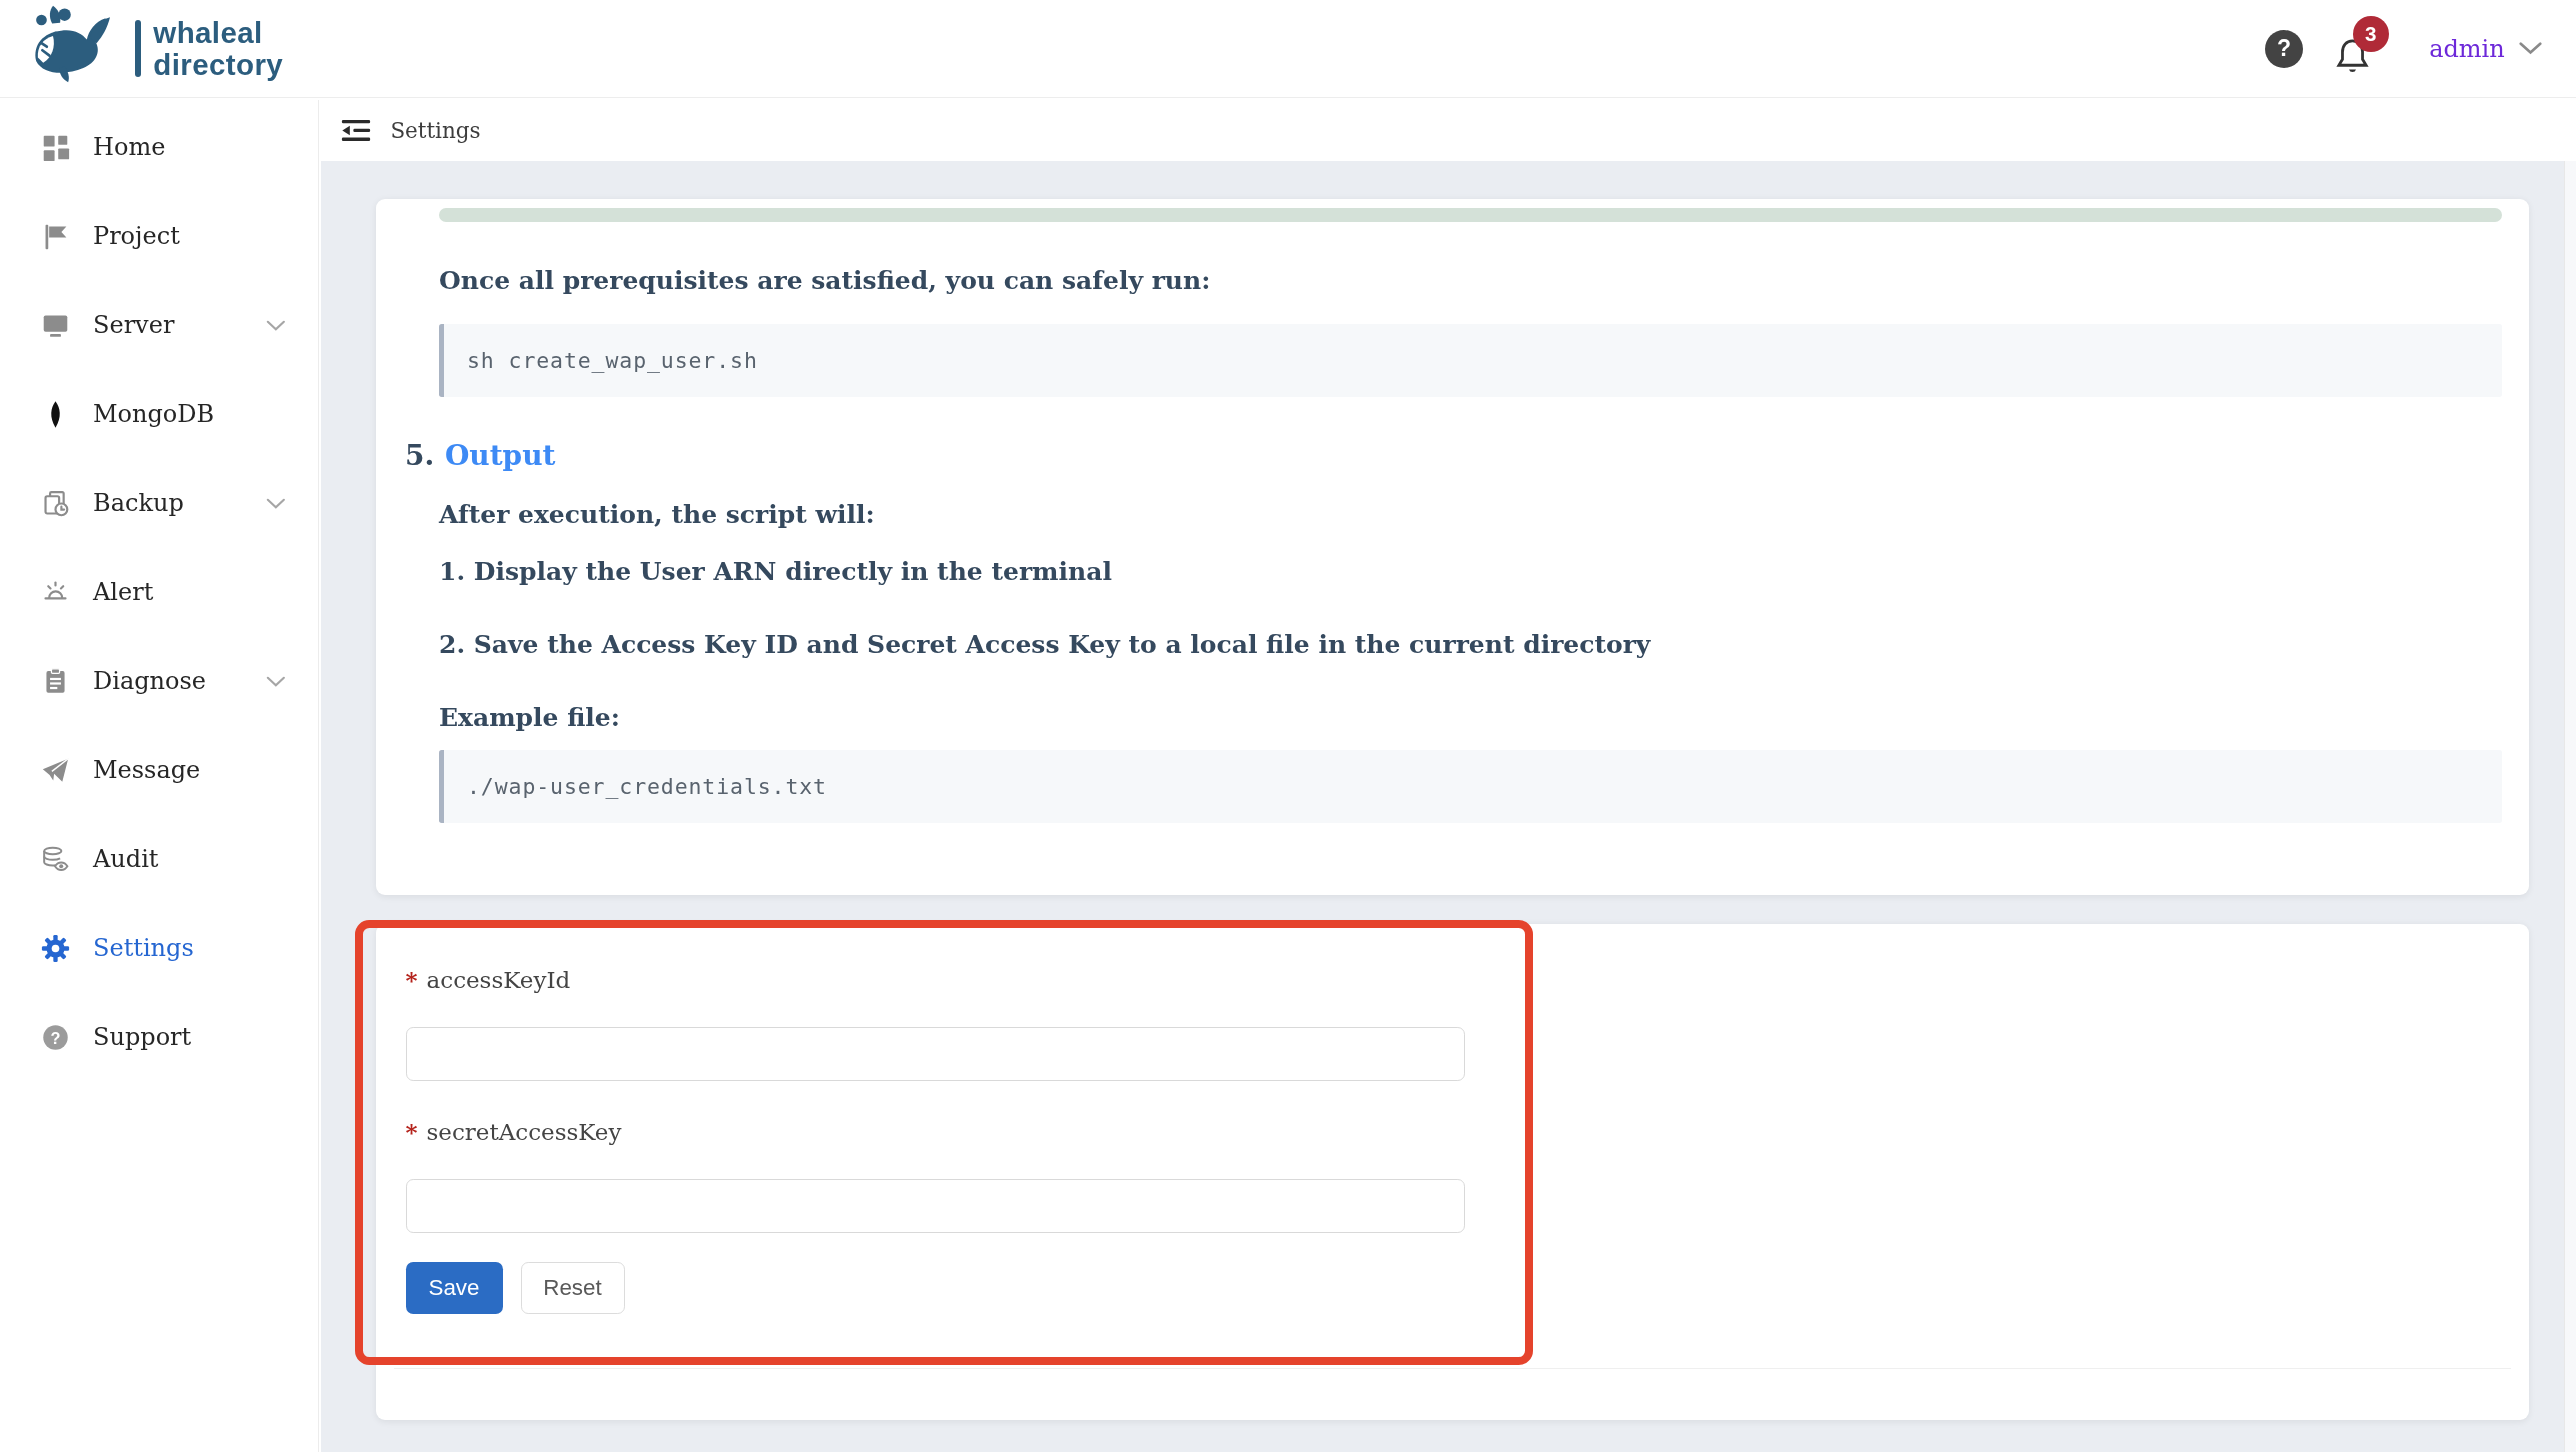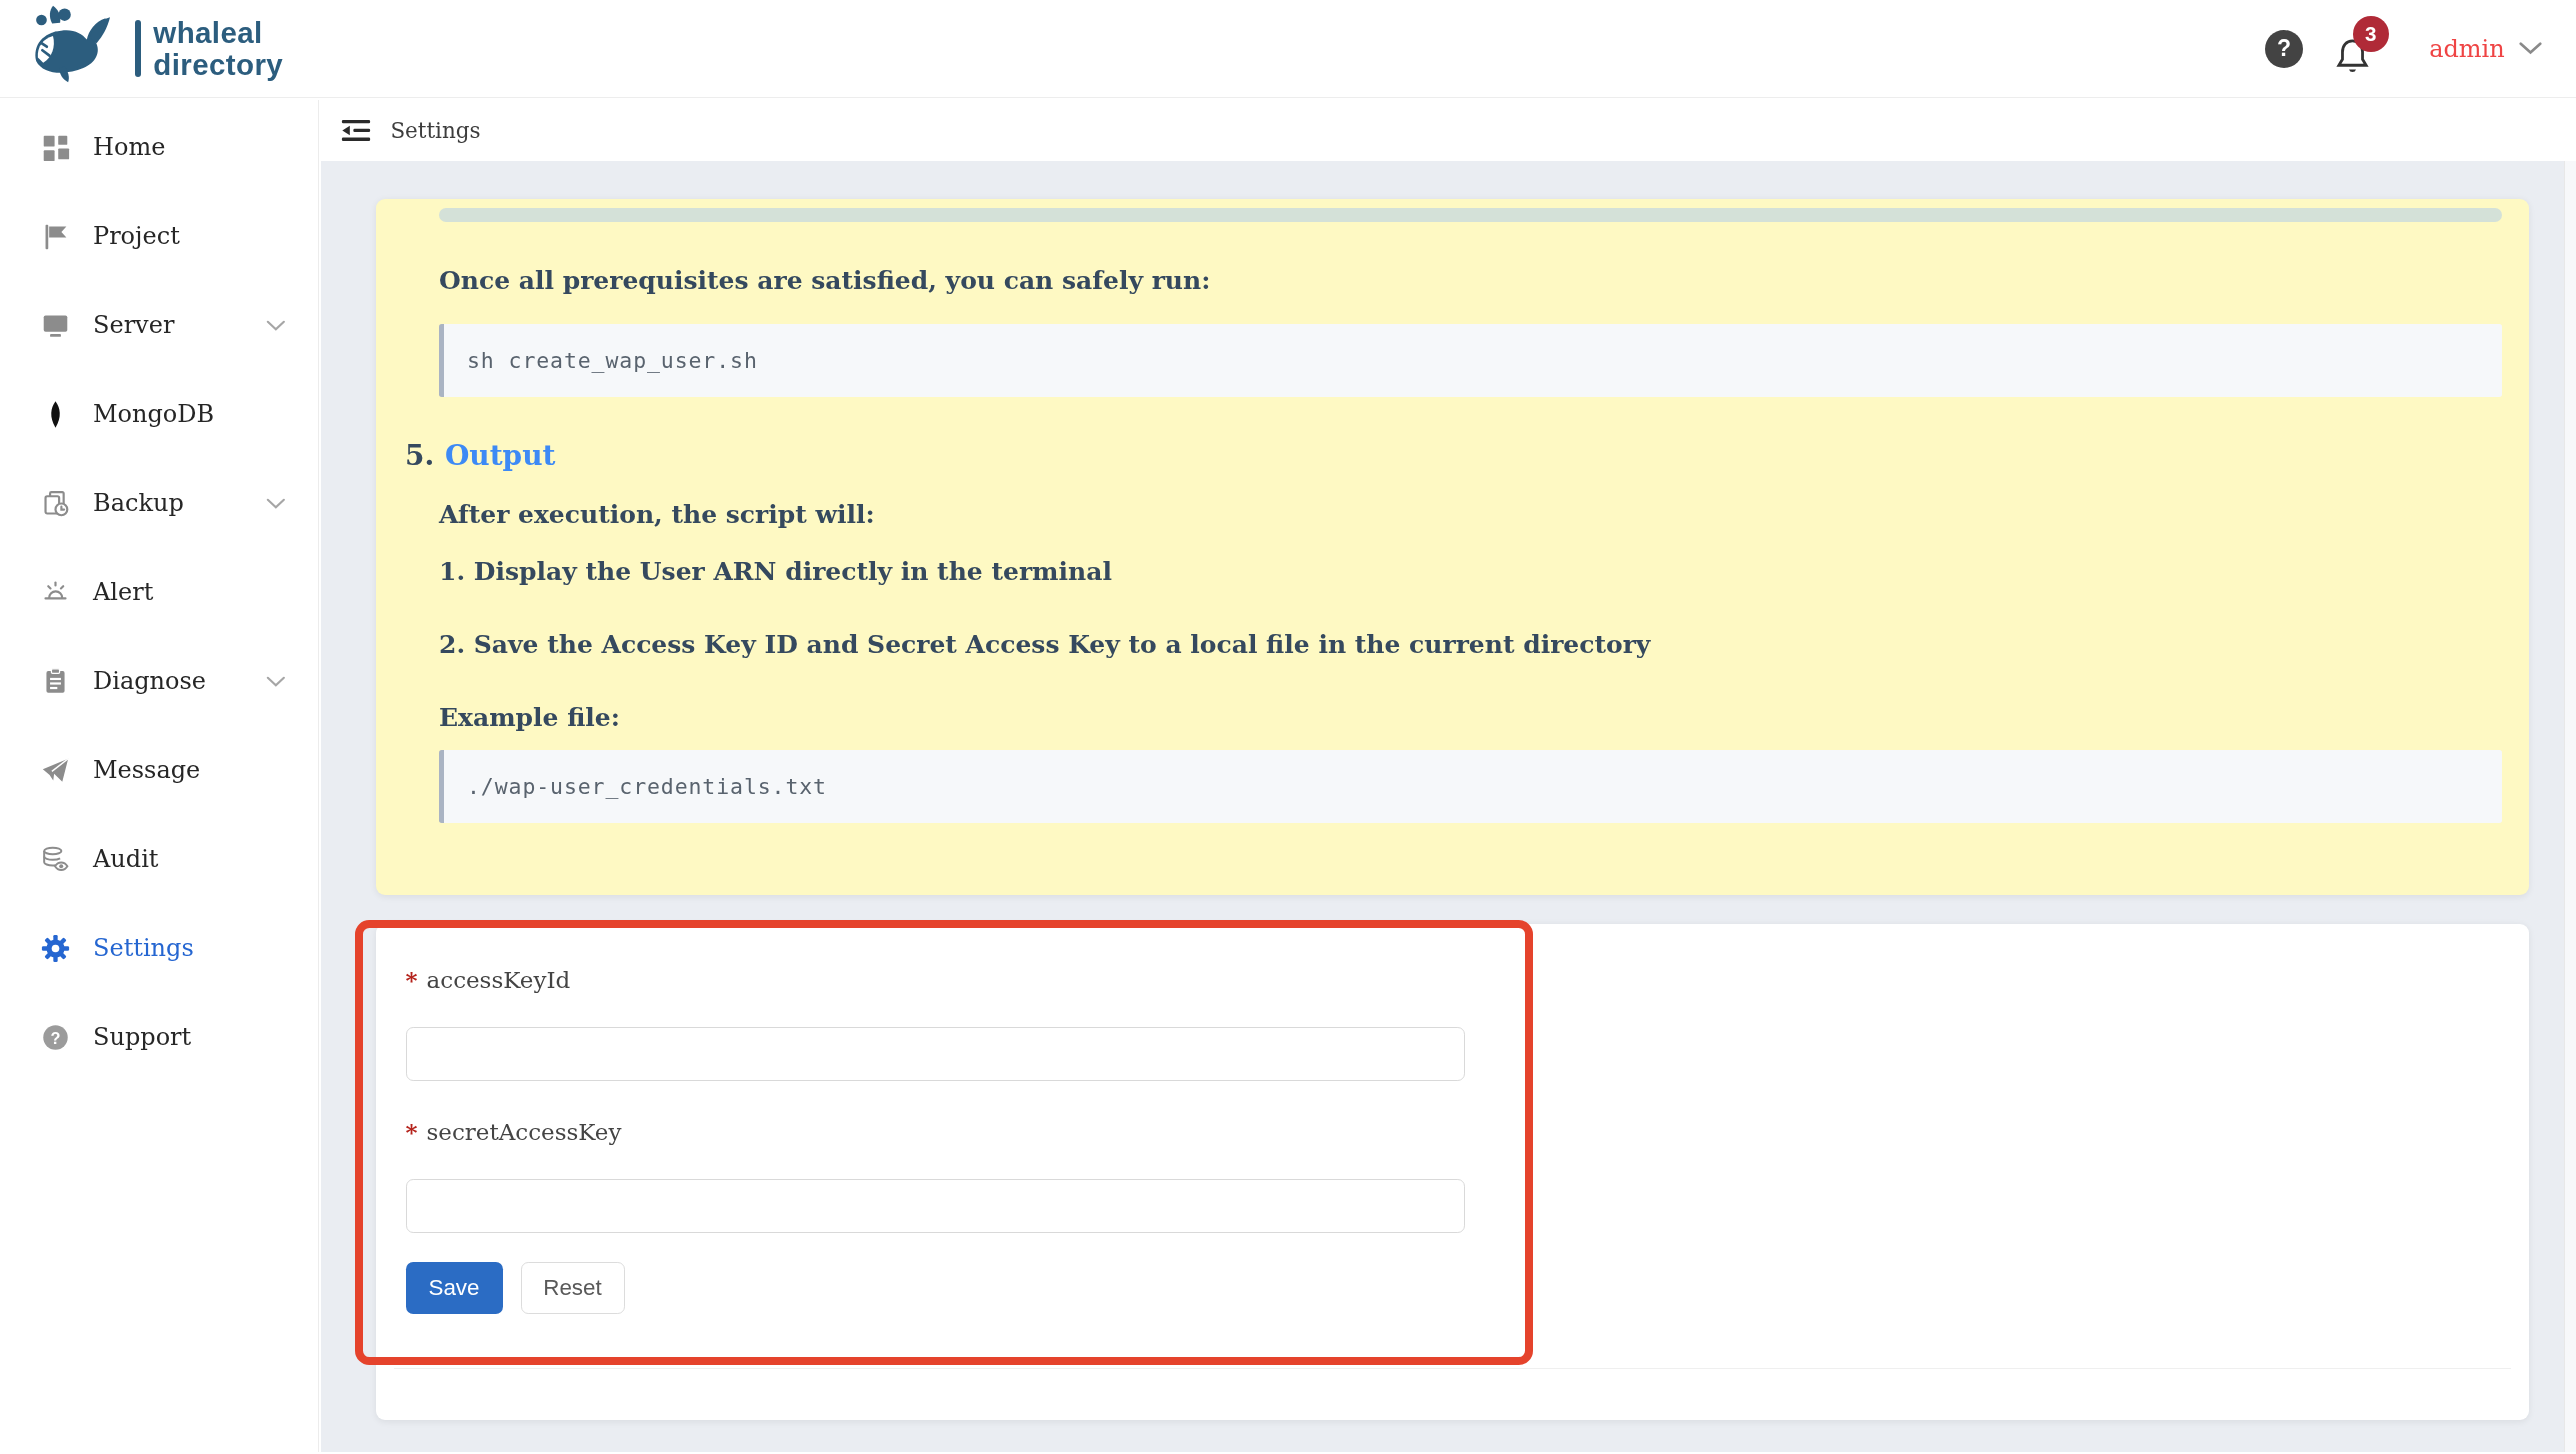--- a/index.html
+++ b/index.html
@@ -18,39 +18,39 @@
                font-size:29.5px; line-height:32px; color:#2c5d7e; letter-spacing:0.4px; }
   .header-right { display:flex; align-items:center; padding-right:34px; gap:30px; }
   .help-btn { width:38px; height:38px; border-radius:50%; background:#434343; color:#fff;
               display:flex; align-items:center; justify-content:center; cursor:pointer;
               font-family:"Liberation Sans", sans-serif; font-weight:bold; font-size:23px; }
   .bell-wrap { position:relative; width:43px; height:50px; margin-right:23px; cursor:pointer; }
   .badge { position:absolute; top:-7.2px; left:19.7px; min-width:36px; height:36px; border-radius:18px;
            background:#b02a37; color:#fff; display:flex; align-items:center; justify-content:center;
            font-family:"Liberation Sans", sans-serif; font-weight:bold; font-size:20.6px; z-index:2; }
   .user-area { display:flex; align-items:center; gap:14.3px; cursor:pointer; }
-  .user-name { font-size:24px; color:#ef4444; }
+  .user-name { font-size:24px; color:#6d28d9; }
 
   
   .sidebar { position:absolute; top:100px; left:0; width:319px; bottom:0; background:#fff;
              border-right:1.8px solid #ececec; padding-top:2.7px; z-index:5; }
   .side-item { height:89px; display:flex; align-items:center; padding-left:41px; gap:23px;
                cursor:pointer; color:#262626; font-size:24px; position:relative; }
   .side-item .s-label { color:#262626; }
   .side-item.active .s-label { color:#2566d1; }
   .side-chevron { position:absolute; right:32px; top:50%; margin-top:-5.4px; }
 
   
   .main { position:absolute; top:100px; left:321px; right:0; bottom:0; background:#eaedf2; }
   .content-topbar { position:absolute; top:0; left:0; right:0; height:61px; background:#fff;
                     display:flex; align-items:center; padding-left:19.7px; gap:19.7px; }
   .topbar-title { font-size:21.5px; color:#3d3d3d; }
   .content-scroll { position:absolute; top:61px; left:0; right:0; bottom:0; overflow:hidden; }
 
-  .doc-card { margin:38px 47px 29px 55px; background:#fef9c3; border-radius:9px;
+  .doc-card { margin:38px 47px 29px 55px; background:#ffffff; border-radius:9px;
               box-shadow:0 1.8px 7.2px rgba(0,0,0,0.07);
               padding:9px 27px 72px 63px; }
   .green-bar { height:14.3px; background:#d4e1d8; border-radius:7.2px; }
   .doc-p { font-size:25px; font-weight:600; color:#35495e; line-height:32px; }
   .p1 { margin-top:43px; }
   .code-block { margin-top:27px; background:#f6f8fa; border-left:5.4px solid #aab4c3;
                 border-radius:2.7px; height:73px; display:flex; align-items:center;
                 padding-left:23px; }
   .code-text { font-family:"DejaVu Sans Mono", monospace; font-size:21.5px; color:#59636e;
                letter-spacing:0.9px; }

